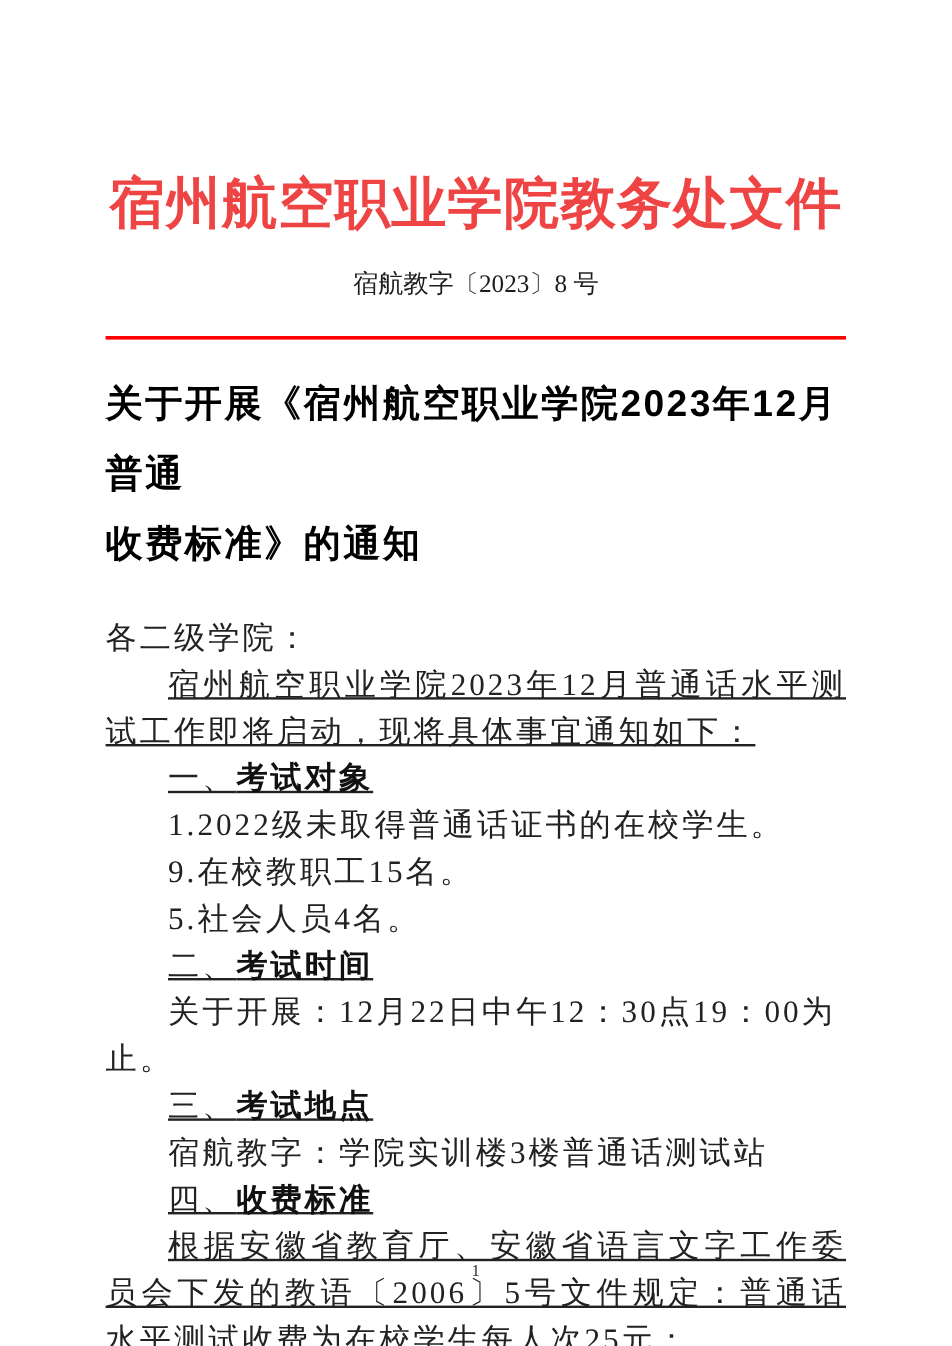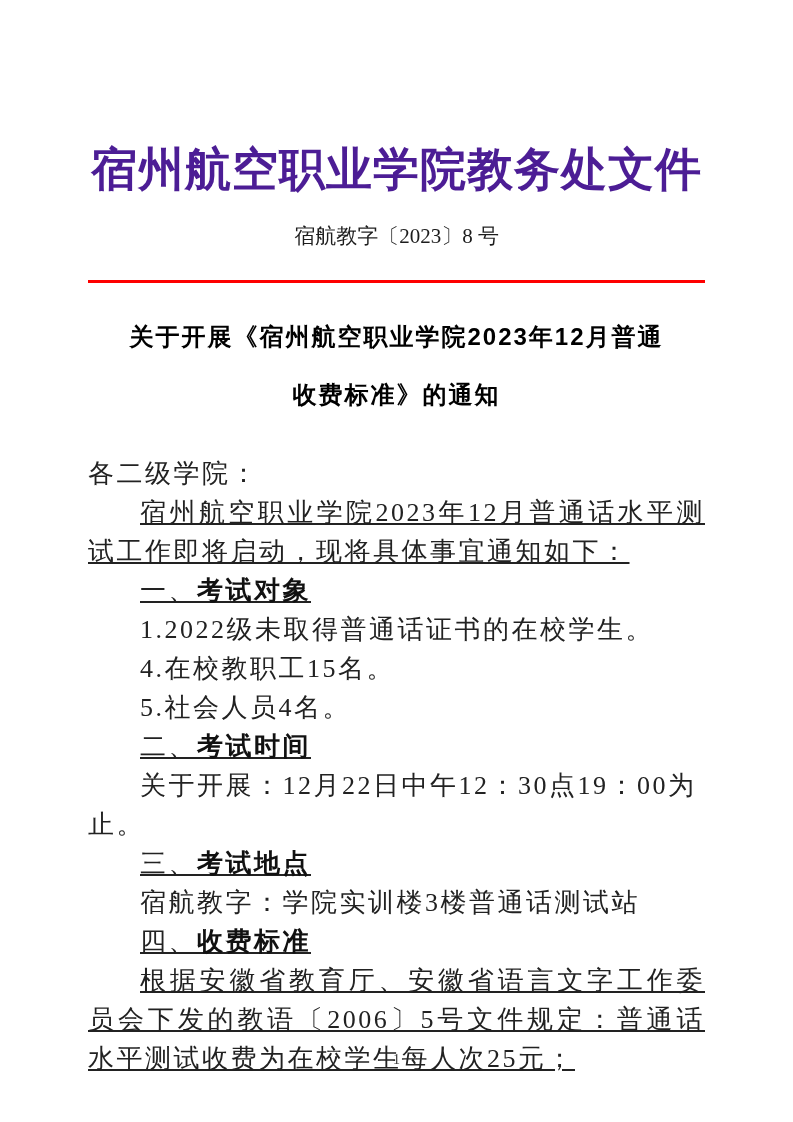--- a/index.html
+++ b/index.html
@@ -14,21 +14,21 @@
     margin: 0 auto;
     background: #ffffff;
     box-sizing: border-box;
     padding: 140px 88px 0 88px;
     font-family: "Liberation Serif", "DejaVu Serif", serif;
     color: #1c1c1c;
     overflow: hidden;
   }
   
   .org-title {
-    color: #4c1d95;
+    color: #ef4444;
     font-weight: bold;
     font-size: 46px;
     line-height: 60px;
     text-align: center;
     white-space: nowrap;
     letter-spacing: 1px;
   }
   .doc-number {
     margin-top: 22px;
     font-size: 21px;
@@ -40,23 +40,23 @@
     margin-top: 30px;
     height: 3px;
     background: #fe0000;
     width: 100%;
   }
   
   .doc-title {
     margin-top: 25px;
     font-family: "Liberation Sans", "DejaVu Sans", sans-serif;
     font-weight: bold;
-    font-size: 24px;
+    font-size: 31px;
     line-height: 58px;
-    text-align: center;
+    text-align: left;
     color: #000000;
     letter-spacing: 2px;
   }
   
   .content-body {
     margin-top: 30px;
     font-size: 26px;
     line-height: 39px;
     letter-spacing: 2.5px;
     color: #222222;
@@ -109,21 +109,21 @@
 
   <div class="content-body">
 
     <p>各二级学院：</p>
 
     <p class="indent justify">宿州航空职业学院2023年12月普通话水平测试工作即将启动，现将具体事宜通知如下：</p>
 
     <p class="sec-heading"><span>一、</span><span class="sec-title">考试对象</span></p>
 
     <p class="indent">1.2022级未取得普通话证书的在校学生。</p>
-    <p class="indent">4.在校教职工15名。</p>
+    <p class="indent">9.在校教职工15名。</p>
     <p class="indent">5.社会人员4名。</p>
 
     <p class="sec-heading"><span>二、</span><span class="sec-title">考试时间</span></p>
 
     <p class="indent">关于开展：12月22日中午12：30点19：00为止。</p>
 
     <p class="sec-heading"><span>三、</span><span class="sec-title">考试地点</span></p>
 
     <p class="indent">宿航教字：学院实训楼3楼普通话测试站</p>
 

